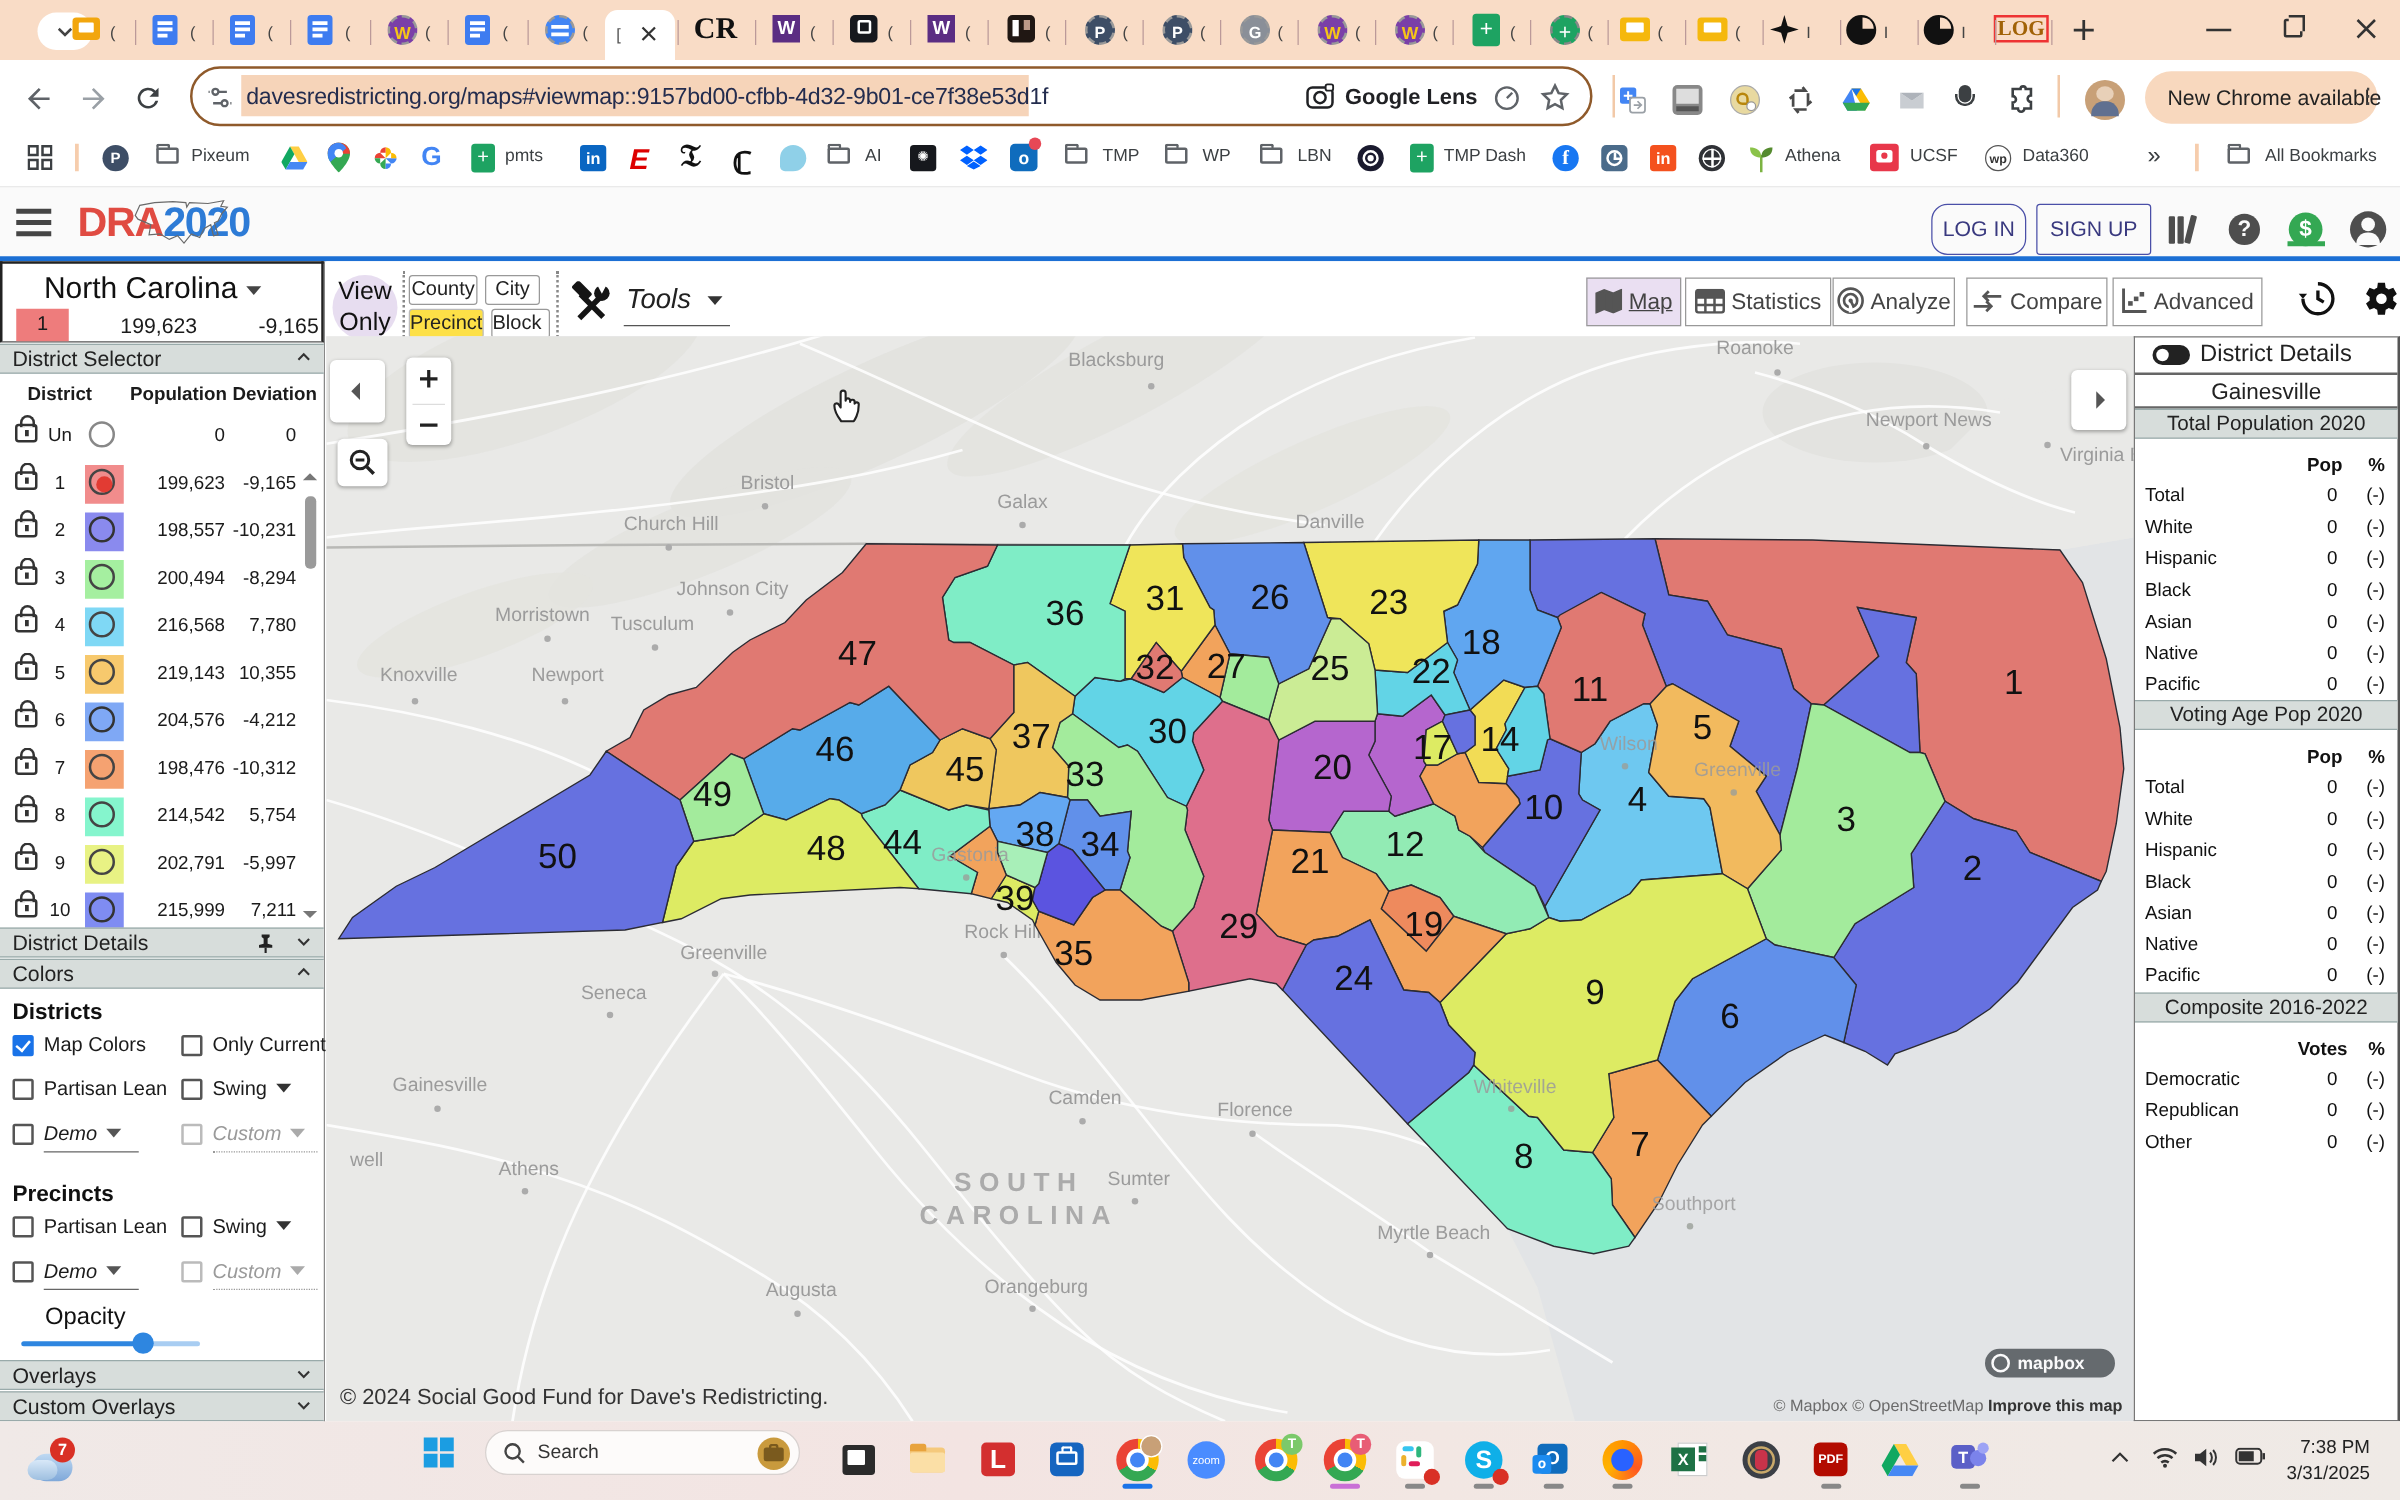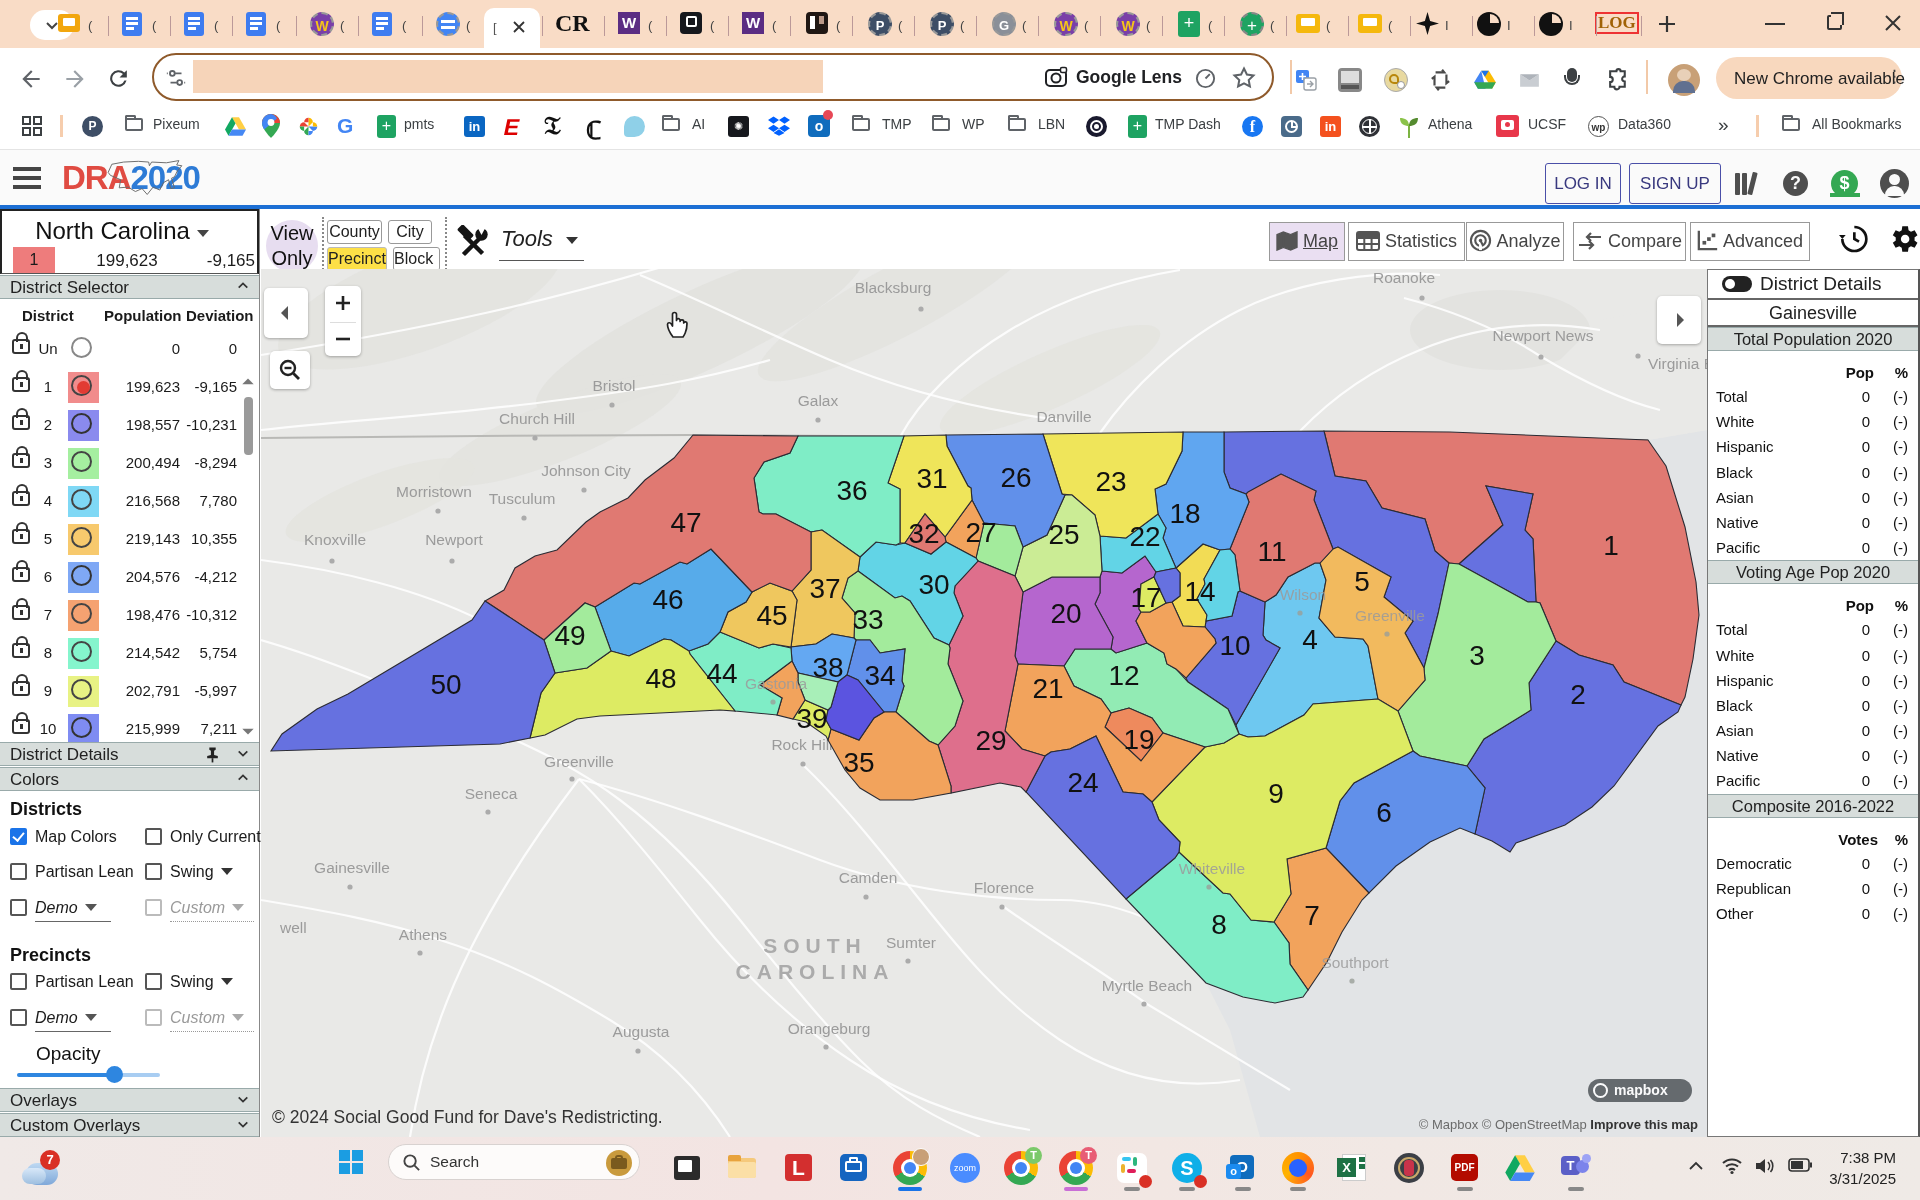--- a/index.html
+++ b/index.html
@@ -255,20 +255,21 @@
     </svg>
 <div class="abs" style="left:1646px;top:60px;width:2px;height:34px;background:#F2C9A8"></div>
 <div class="abs" style="left:1668px;top:64px;width:32px;height:32px;border-radius:50%;background:#C8A077">
       <div style="position:absolute;left:9px;top:5px;width:14px;height:12px;background:#E8D0B8;border-radius:50%"></div>
       <div style="position:absolute;left:5px;top:17px;width:22px;height:12px;background:#607090;border-radius:10px 10px 0 0"></div>
     </div>
 <div class="abs" style="left:1716px;top:57px;width:186px;height:42px;background:#F8D8BE;border-radius:21px"></div>
 <div class="abs" style="left:1734px;top:69px;font-size:17px;color:#222">New Chrome available</div>
 <div class="abs" style="left:1886px;top:66px;font-size:17px;color:#444">⋮</div>
 <div id="urlsel"></div>
+<div class="abs" style="left:197px;top:66px;font-size:18.5px;color:#232c4e;white-space:nowrap;letter-spacing:-0.2px">davesredistricting.org/maps#viewmap::9157bd00-cfbb-4d32-9b01-ce7f38e53d1f</div>
 <div id="bookbar">
 <svg class="abs" style="left:22px;top:11px" width="20" height="20" viewBox="0 0 20 20">
         <rect x="1" y="1" width="7" height="7" fill="none" stroke="#3c4043" stroke-width="2"></rect>
         <rect x="12" y="1" width="7" height="7" fill="none" stroke="#3c4043" stroke-width="2"></rect>
         <rect x="1" y="12" width="7" height="7" fill="none" stroke="#3c4043" stroke-width="2"></rect>
         <rect x="12" y="12" width="7" height="7" fill="none" stroke="#3c4043" stroke-width="2"></rect>
       </svg>
 <div class="abs" style="left:60px;top:10px;width:3px;height:22px;background:#F6CDAD"></div>
 <div class="abs" style="left:82px;top:11px;width:21px;height:21px;background:#3E4E66;border-radius:50%;color:#fff;font-size:12px;font-weight:bold;text-align:center;line-height:21px">P</div>
 <div class="fold" style="left:125px"></div>
@@ -355,21 +356,21 @@
 </div>
 
 <div id="apphdr">
 <div class="abs" style="left:13px;top:17px;width:28px;height:4px;background:#454545"></div>
 <div class="abs" style="left:13px;top:26px;width:28px;height:4px;background:#454545"></div>
 <div class="abs" style="left:13px;top:35px;width:28px;height:4px;background:#454545"></div>
 <div class="abs" style="left:62px;top:9px;font-size:33px;font-weight:bold;color:#E04B42;letter-spacing:-1px">DRA<span style="color:#2D7BD6">2020</span></div>
 <svg class="abs" style="left:103px;top:0px" width="84" height="58" viewBox="0 0 114 66">
         <path d="M7,24 L12,13 L28,10 L48,9 L62,10 L63,15 L66,10 L86,11 L103,8 L100,14 L107,15 L101,22 L97,30 L93,32 L97,45 L92,46 L89,34 L82,38 L77,48 L68,44 L60,54 L53,46 L44,50 L34,44 L22,45 L24,34 L10,28 Z" fill="none" stroke="#6a6a6a" stroke-width="1.3"></path>
       </svg>
-<div class="abs" style="left:1545px;top:13px;width:76px;height:41px;border:1.5px solid #4A4FA8;border-radius:3px;color:#39397F;font-size:17px;text-align:center;line-height:39px">LOG IN</div>
+<div class="abs" style="left:1545px;top:13px;width:76px;height:41px;border:1.5px solid #4A4FA8;border-radius:13px;color:#39397F;font-size:17px;text-align:center;line-height:39px">LOG IN</div>
 <div class="abs" style="left:1629px;top:13px;width:92px;height:41px;border:1.5px solid #4A4FA8;border-radius:3px;color:#39397F;font-size:17px;text-align:center;line-height:39px">SIGN UP</div>
 <div class="abs" style="left:1735px;top:23px;width:5px;height:22px;background:#4E4E4E;border-radius:1px"></div>
 <div class="abs" style="left:1742px;top:23px;width:5px;height:22px;background:#4E4E4E;border-radius:1px"></div>
 <div class="abs" style="left:1750px;top:22px;width:5px;height:23px;background:#4E4E4E;border-radius:1px;transform:rotate(14deg)"></div>
 <div class="abs" style="left:1783px;top:21px;width:25px;height:25px;background:#4E4E4E;border-radius:50%;color:#FAFAFA;font-size:18px;font-weight:bold;text-align:center;line-height:25px">?</div>
 <div class="abs" style="left:1831px;top:20px;width:27px;height:27px;background:#34A853;border-radius:50%;color:#fff;font-size:18px;font-weight:bold;text-align:center;line-height:26px">$</div>
 <div class="abs" style="left:1830px;top:43px;width:30px;height:4px;background:#34A853"></div>
 <div class="abs" style="left:1880px;top:19px;width:29px;height:29px;background:#4E4E4E;border-radius:50%">
         <div style="position:absolute;left:9px;top:5px;width:11px;height:11px;background:#FAFAFA;border-radius:50%"></div>
         <div style="position:absolute;left:5px;top:17px;width:19px;height:10px;background:#FAFAFA;border-radius:9px 9px 0 0"></div>

